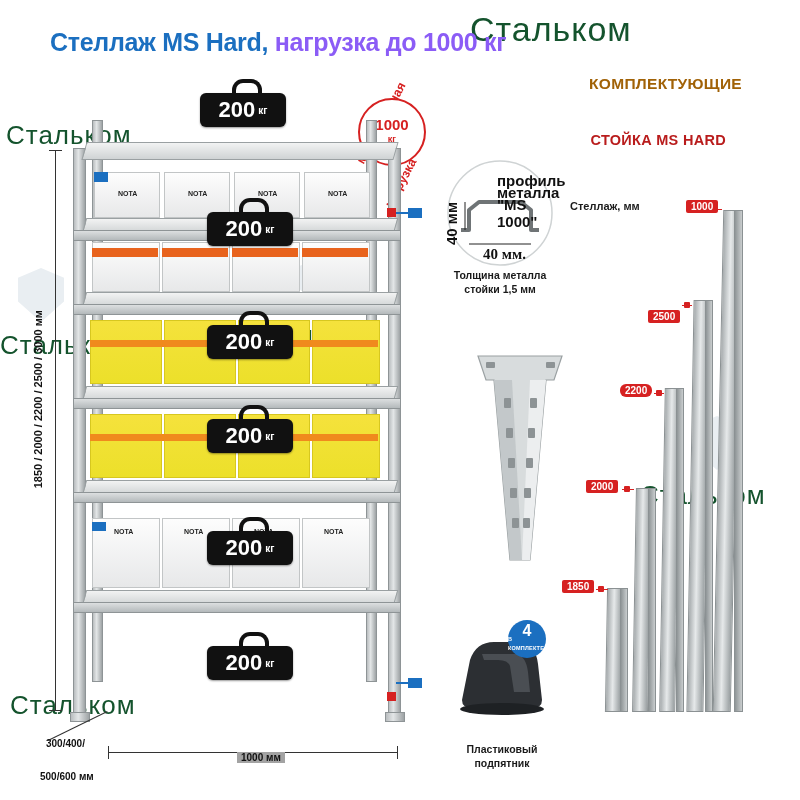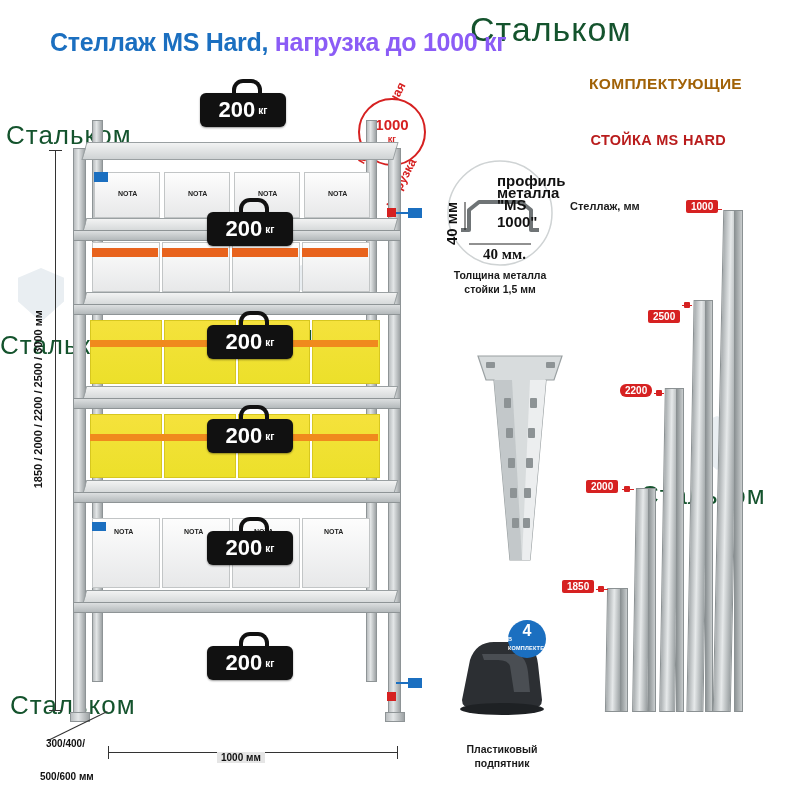--- a/index.html
+++ b/index.html
@@ -271,21 +271,21 @@
 <div class="red-tag" style="left:387px;top:692px;"></div>
 
 <div class="dimline" style="left:55px;top:150px;width:1px;height:560px;"></div>
 <div class="dimline" style="left:49px;top:150px;width:13px;height:1px;"></div>
 <div class="dimline" style="left:49px;top:710px;width:13px;height:1px;"></div>
 <div class="vdim" style="left:32px;top:310px;">1850 / 2000 / 2200 / 2500 / 3000 мм</div>
 
 <div class="dimline" style="left:108px;top:752px;width:290px;height:1px;"></div>
 <div class="dimline" style="left:108px;top:746px;width:1px;height:13px;"></div>
 <div class="dimline" style="left:397px;top:746px;width:1px;height:13px;"></div>
-<div class="dimtext" style="left:217px;top:752px;background:#e5e5e5;padding:0 4px;">1000 мм</div>
+<div class="dimtext" style="left:237px;top:752px;background:#a3a3a3;padding:0 4px;">1000 мм</div>
 
 <div class="dimline" style="left:48px;top:740px;width:66px;height:1px;transform:rotate(-26deg);transform-origin:left center;"></div>
 <div class="dimtext" style="left:46px;top:738px;">300/400/</div>
 <div class="dimtext" style="left:40px;top:759px;margin-top:12px;">500/600 мм</div>
 
 <div class="profile-wrap">
   <svg width="110" height="110" viewBox="0 0 110 110">
     <circle cx="55" cy="55" r="52" fill="none" stroke="#cfd3d4" stroke-width="1.5"></circle>
     <path d="M16,72 L24,72 L24,52 L34,44 L76,44 L86,52 L86,72 L94,72" fill="none" stroke="#6f7476" stroke-width="4" stroke-linejoin="round"></path>
     <line x1="20" y1="44" x2="20" y2="72" stroke="#222" stroke-width="1"></line>

